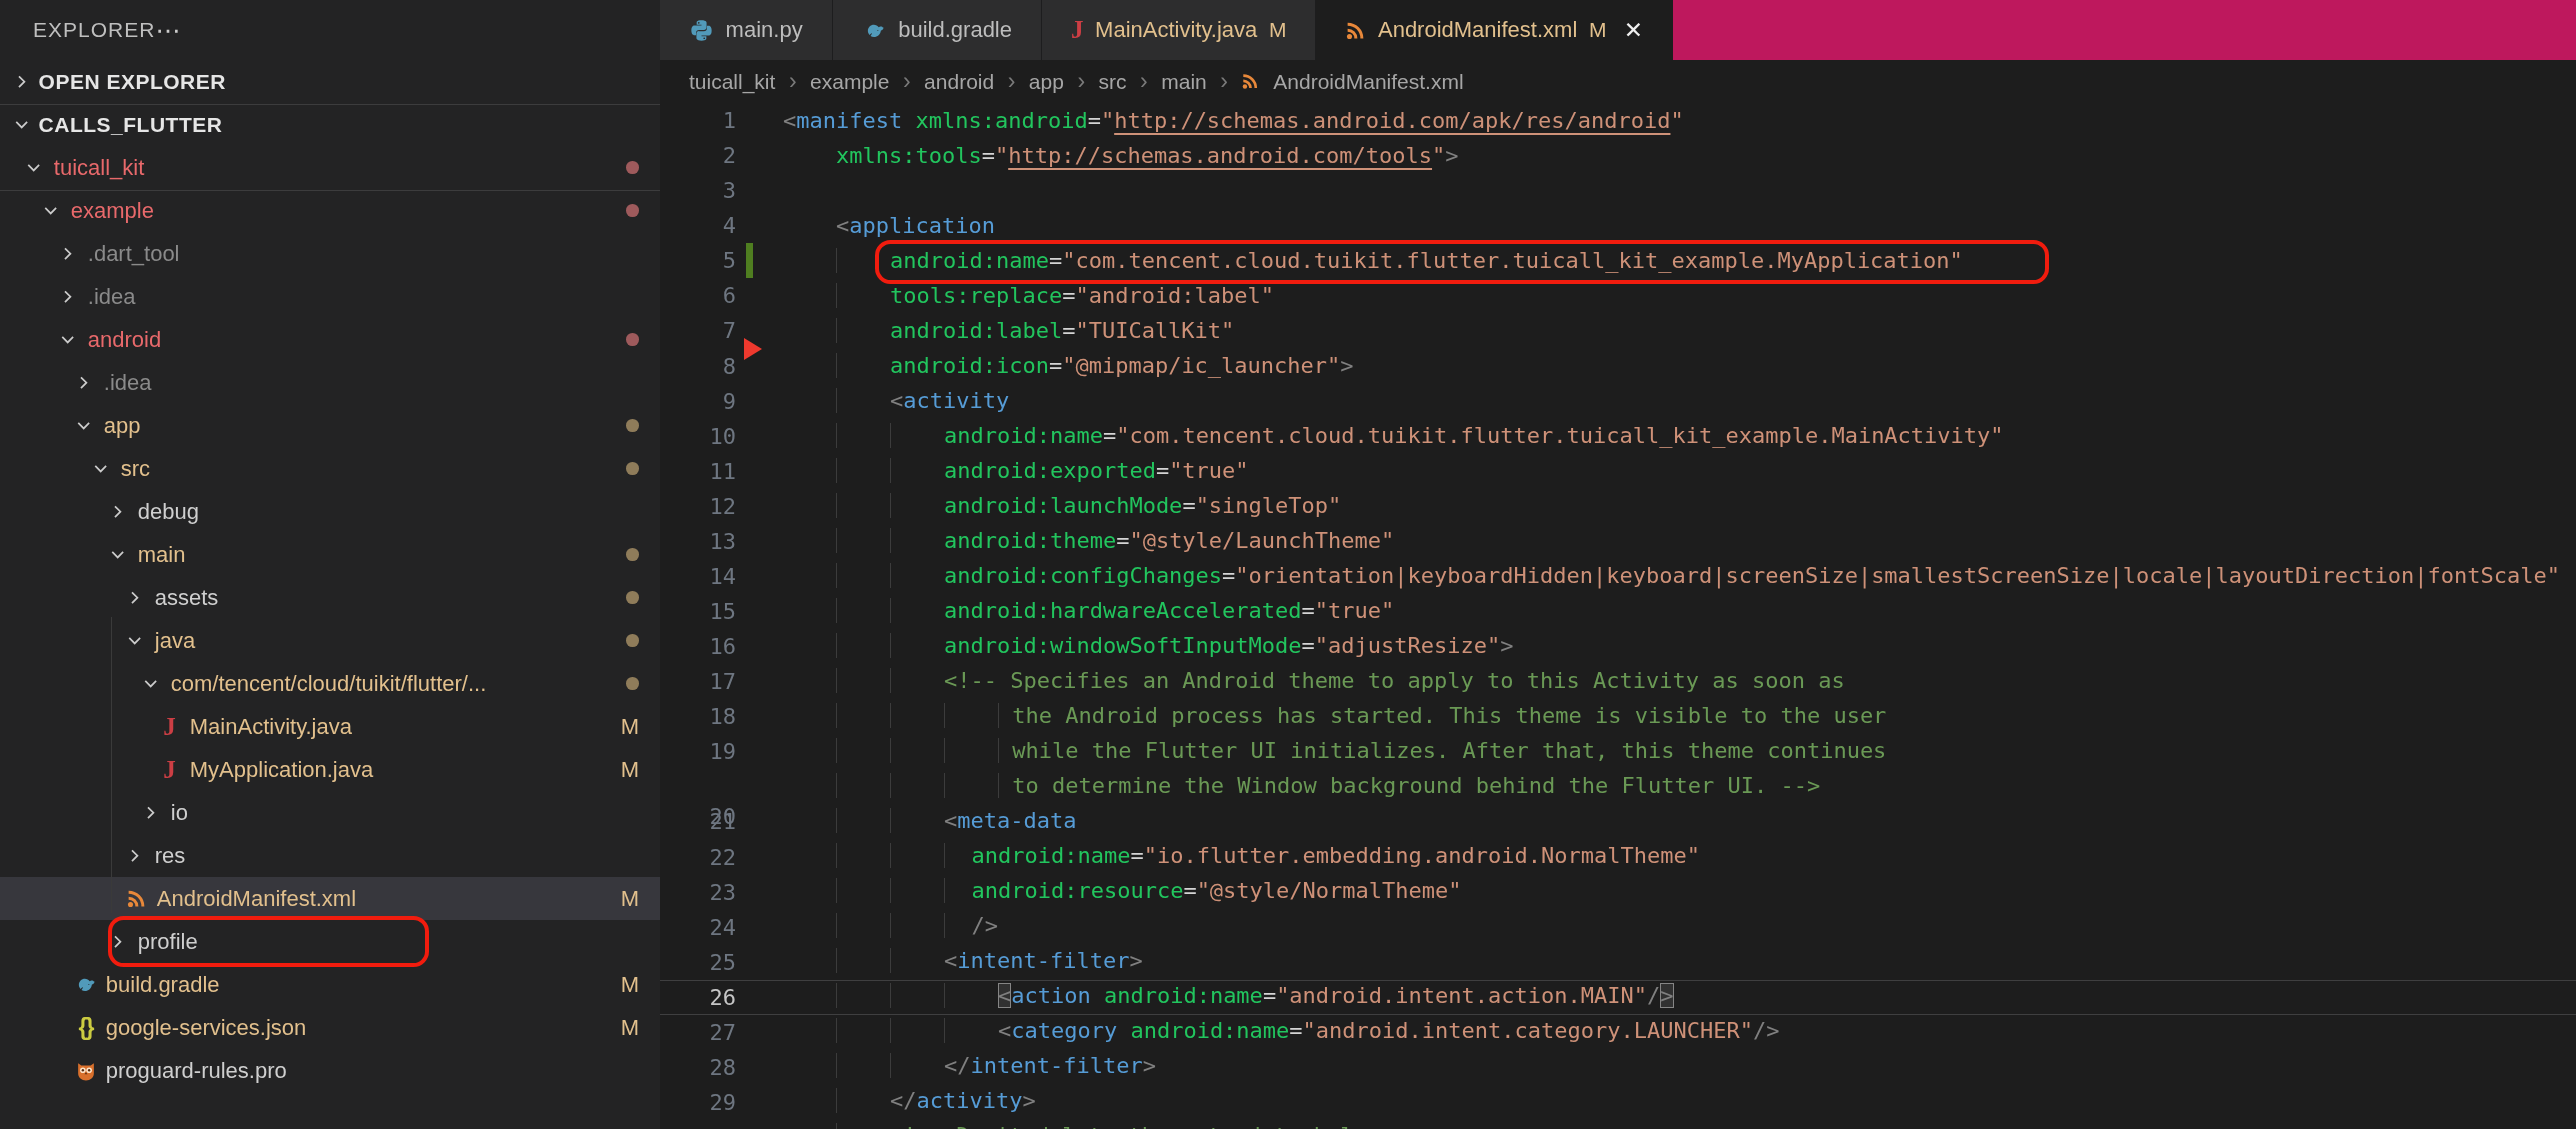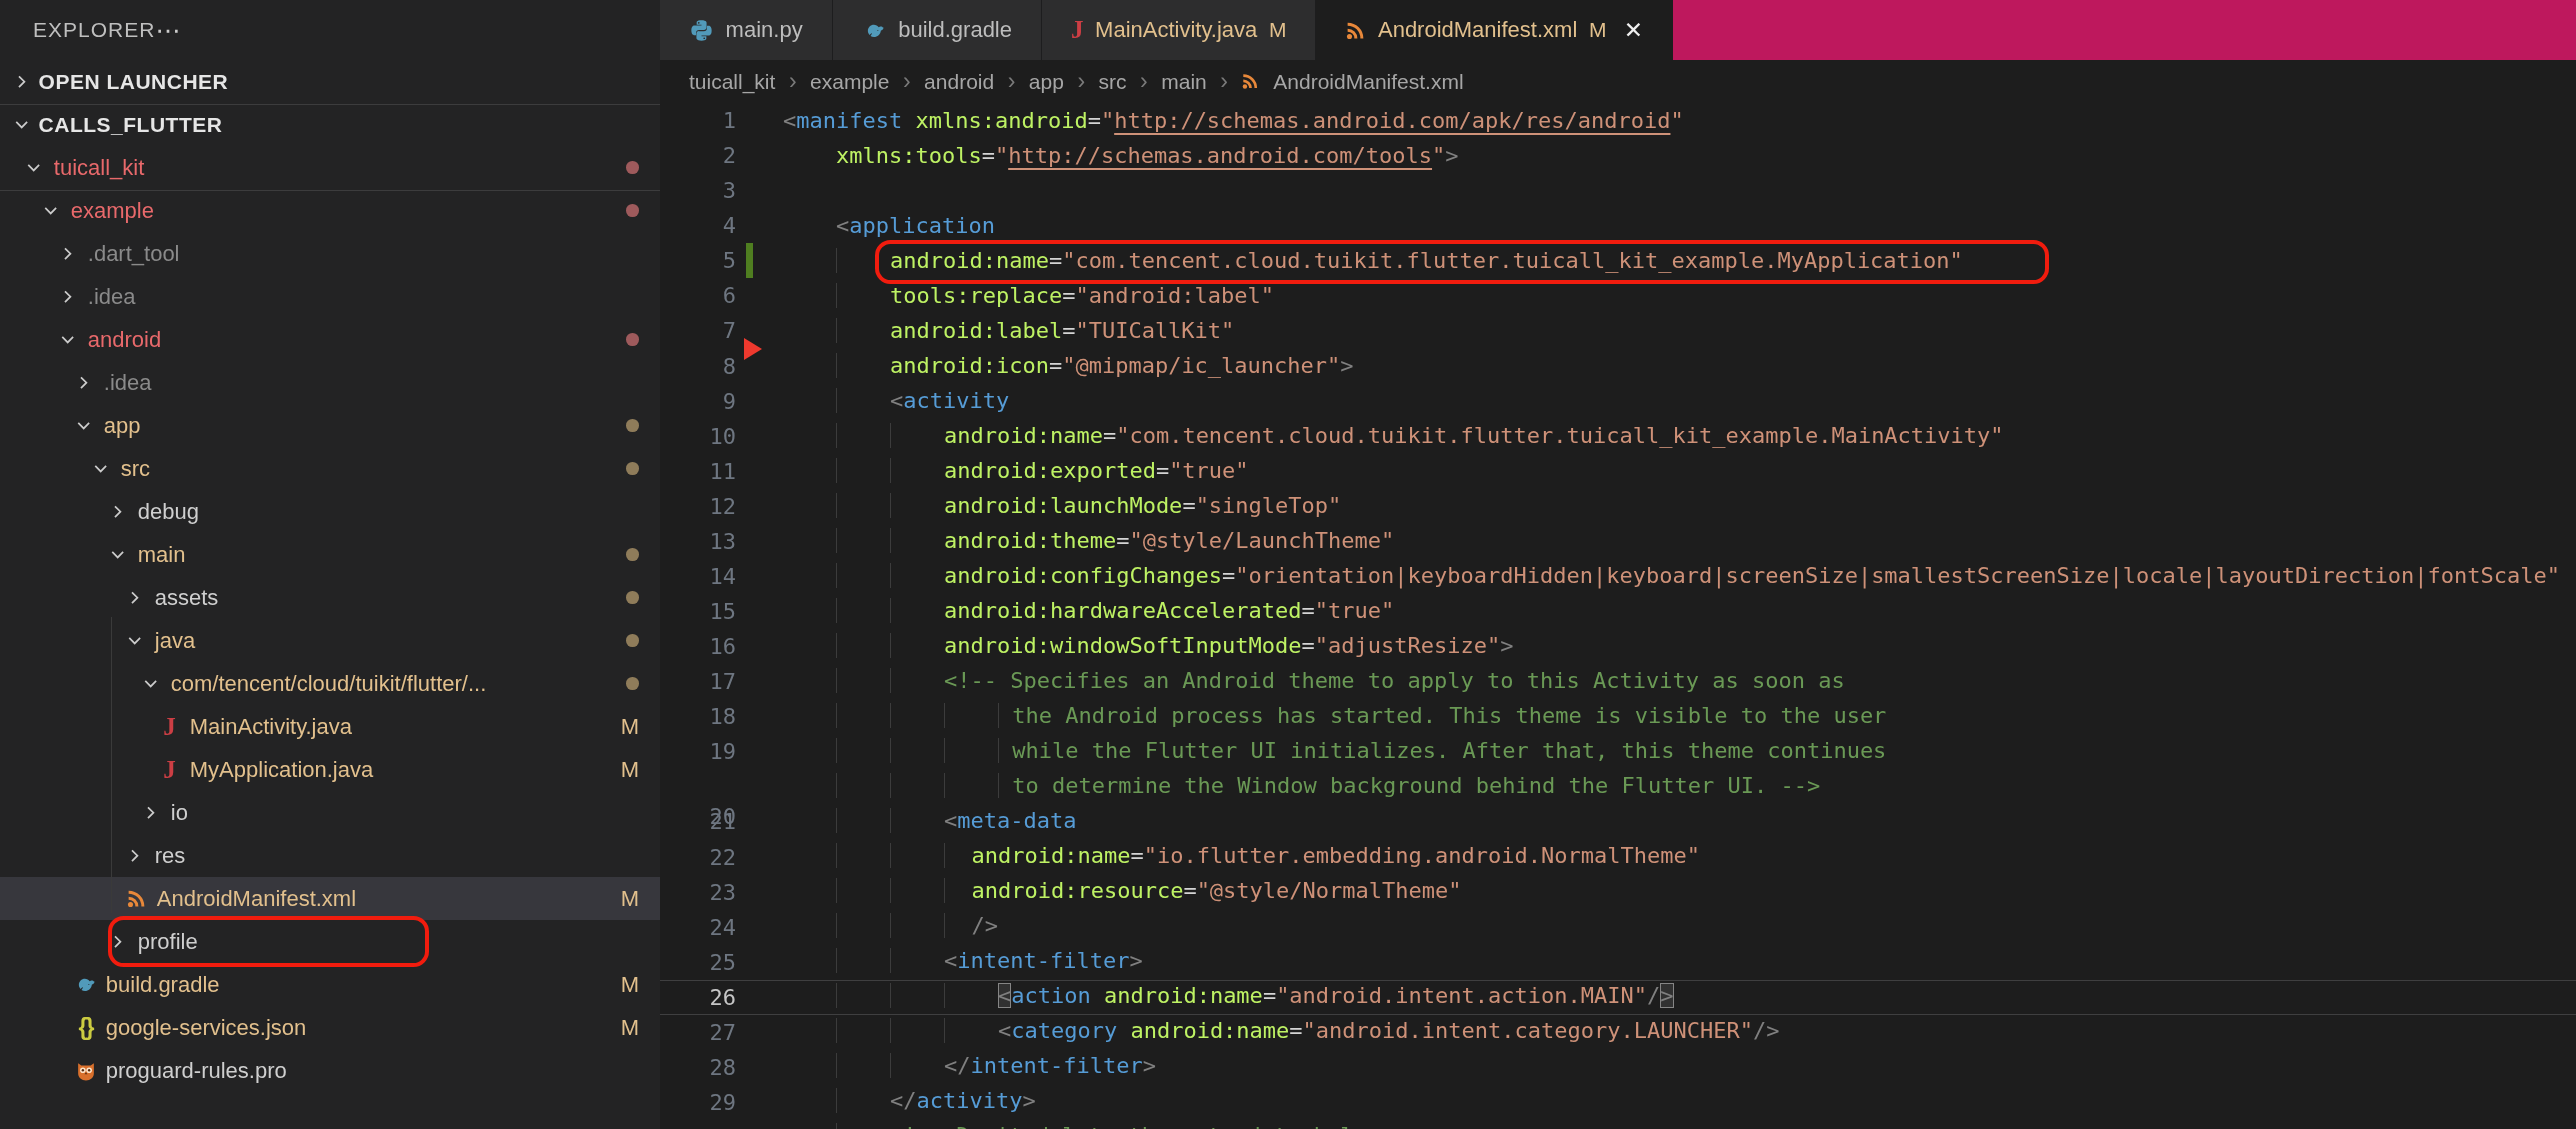--- a/index.html
+++ b/index.html
@@ -52,21 +52,21 @@
   
   #editor { position:relative; width:1916px; height:1027px; background:#1d1d1d; overflow:hidden;
             font-family:"DejaVu Sans Mono", monospace; font-size:22px; }
   #gutter { position:absolute; left:0; top:0; width:123px; height:1027px; }
   .gut-num { position:absolute; width:76px; text-align:right; color:#6e7681; height:36px;
              line-height:35px; font-size:22px; }
   .gut-num.cur { color:#c6c6c6; }
   #code { position:absolute; left:123px; top:0; right:0; height:1027px; white-space:pre; }
   .cline { height:35px; line-height:35px; }
   .tk-w { color:#d4d4d4; } .tk-p { color:#808080; } .tk-t { color:#569cd6; }
-  .tk-a { color:#bef264; } .tk-e { color:#d4d4d4; } .tk-s { color:#ce9178; }
+  .tk-a { color:#22c55e; } .tk-e { color:#d4d4d4; } .tk-s { color:#ce9178; }
   .tk-u { color:#ce9178; text-decoration:underline; text-underline-offset:4.8px; }
   .tk-c { color:#6a9955; }
   .tk-pb { color:#808080; outline:1px solid #858585; outline-offset:-1px;
            background:rgba(128,128,128,0.2); }
   .ig { border-left:1px solid #3c3c3c; }
   #cur-line { position:absolute; left:0; right:0; height:35px;
               border-top:1px solid #3f3f40; border-bottom:1px solid #3f3f40; pointer-events:none; }
   #added-bar { position:absolute; left:86px; width:6.8px; height:35px; }
   #gut-arrow { position:absolute; left:84px; width:0; height:0;
                border-left:18.4px solid #ee392e; border-top:11.6px solid transparent;
@@ -88,21 +88,21 @@
     <div class="sb-header">
       <span>EXPLORER</span>
       <span class="sb-more">⋯</span>
     </div>
     <div class="sb-section" id="open-editors" style="height:43px;">
       <span class="chev">
         <svg width="17.4" height="17.4" viewBox="0 0 16 16">
             <polyline points="5.5,3 10.5,8 5.5,13"></polyline>
           </svg>
       </span>
-      <span>OPEN LAUNCHER</span>
+      <span>OPEN EXPLORER</span>
     </div>
     <div class="sb-sep" style="top:104px;"></div>
     <div class="sb-section" id="workspace-header">
       <span class="chev">
         <svg width="17.4" height="17.4" viewBox="0 0 16 16">
             <polyline points="3,5.5 8,10.5 13,5.5"></polyline>
           </svg>
       </span>
       <span>CALLS_FLUTTER</span>
     </div>

